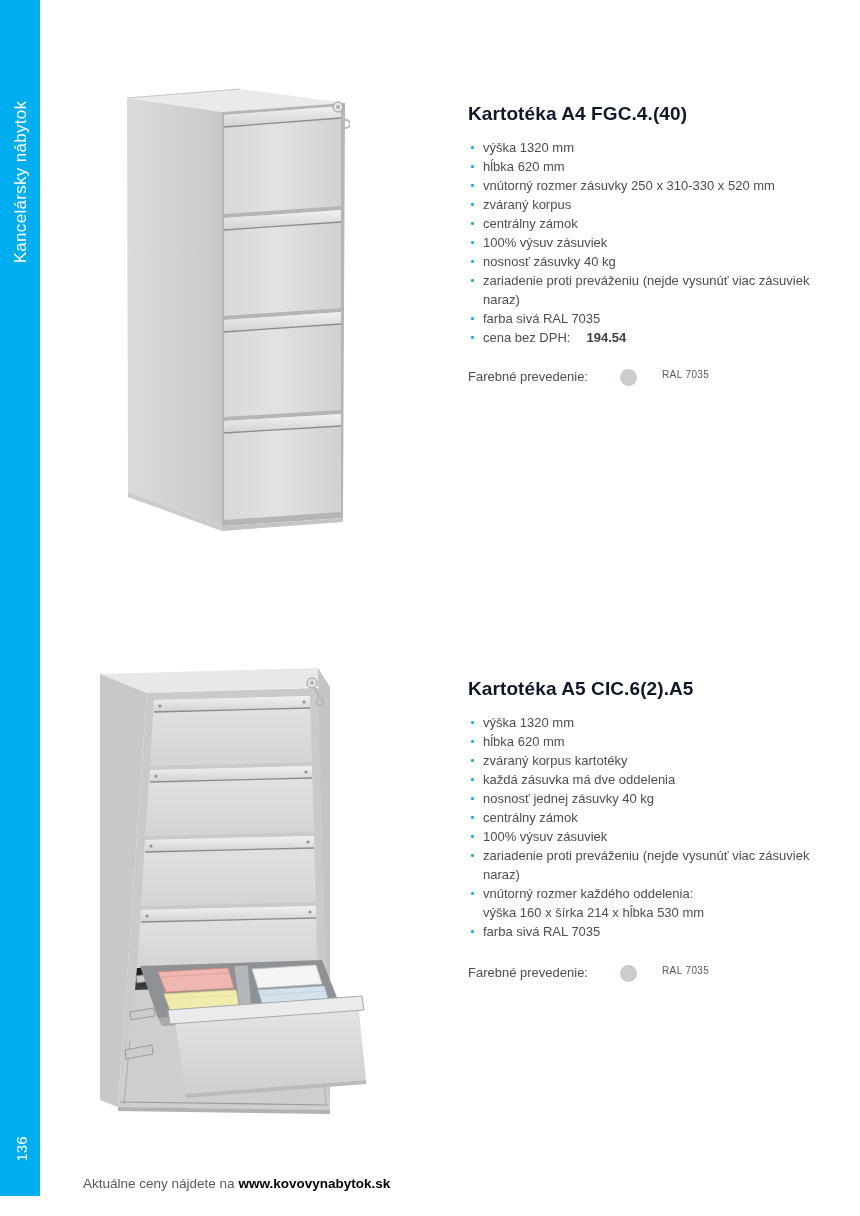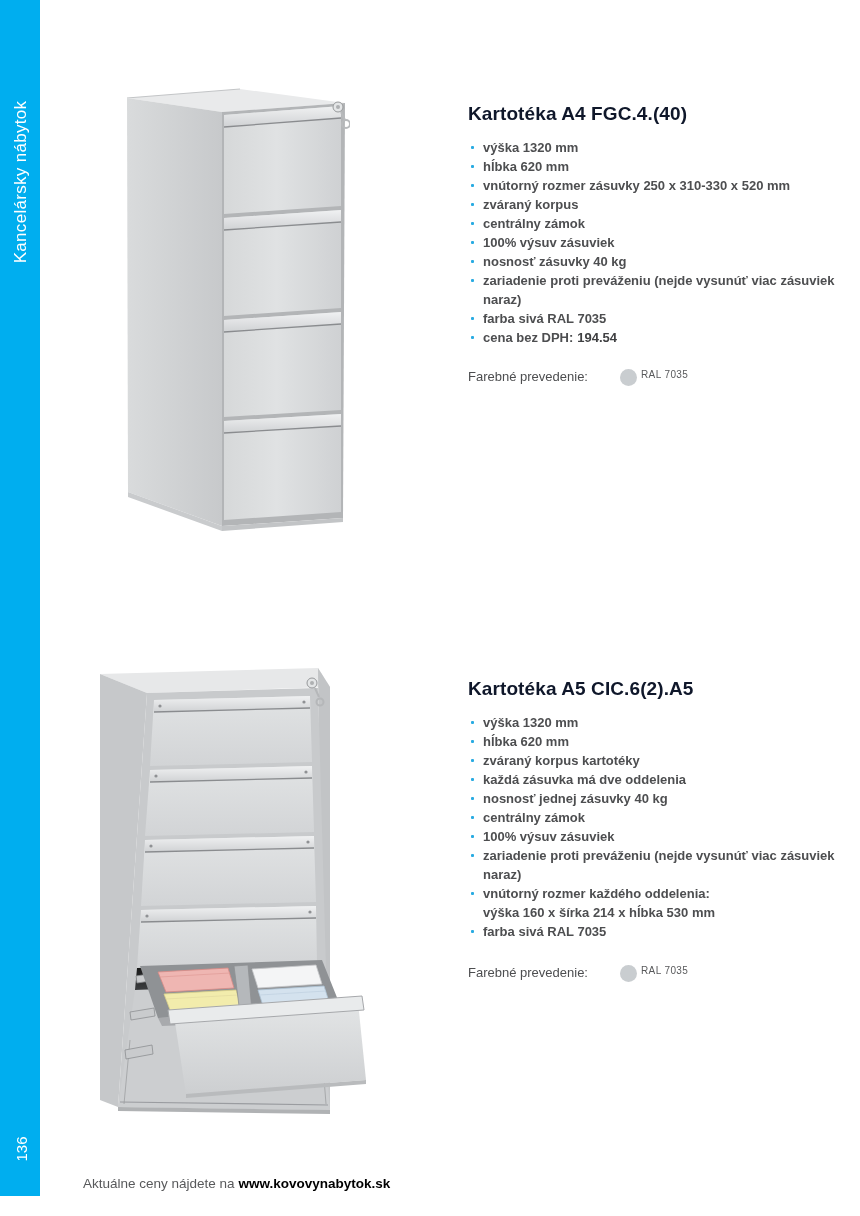--- a/index.html
+++ b/index.html
@@ -20,28 +20,28 @@
   .product-text { position:absolute; left:468px; width:370px; }
   .pt1 { top:103px; }
   .pt2 { top:678px; }
   .product-title {
     margin:0 0 13px 0; font-size:19px; font-weight:bold;
     color:#0f172a; letter-spacing:0.1px;
   }
   ul.specs { list-style:none; margin:0; padding:0; }
   ul.specs li { display:flex; align-items:flex-start; font-size:13px; line-height:19px; color:#4D4E50; }
   .dot { flex:none; width:3px; height:3px; border-radius:1px; background:#29ABE2; margin:8px 9px 0 3px; }
-  .spec-text { white-space:pre-line;font-weight:bold; }
-  .price-val { color:#3F4042; margin-left:4px; }
+  .spec-text { white-space:pre-line; }
+  .price-val { color:#3F4042; margin-left:16px; }
 
   .swatch-row { display:flex; align-items:flex-start; font-size:13px; color:#4D4E50; }
   .sw1 { margin-top:22px; }
   .sw2 { margin-top:24px; }
   .swatch-circle { width:17px; height:17px; border-radius:50%; background:#C9CDD0; margin-left:32px; flex:none; }
-  .swatch-name { font-size:10px; color:#58595B; margin-left:4px; letter-spacing:0.4px; }
+  .swatch-name { font-size:10px; color:#58595B; margin-left:25px; letter-spacing:0.4px; }
 
   
   .photo { position:absolute; }
   .photo1 { left:108px; top:86px; }
   .photo2 { left:100px; top:660px; }
 
   
   .footer { position:absolute; left:83px; top:1176px; font-size:13.5px; color:#58595B; }
   .footer b { color:#000000; }
 </style>

